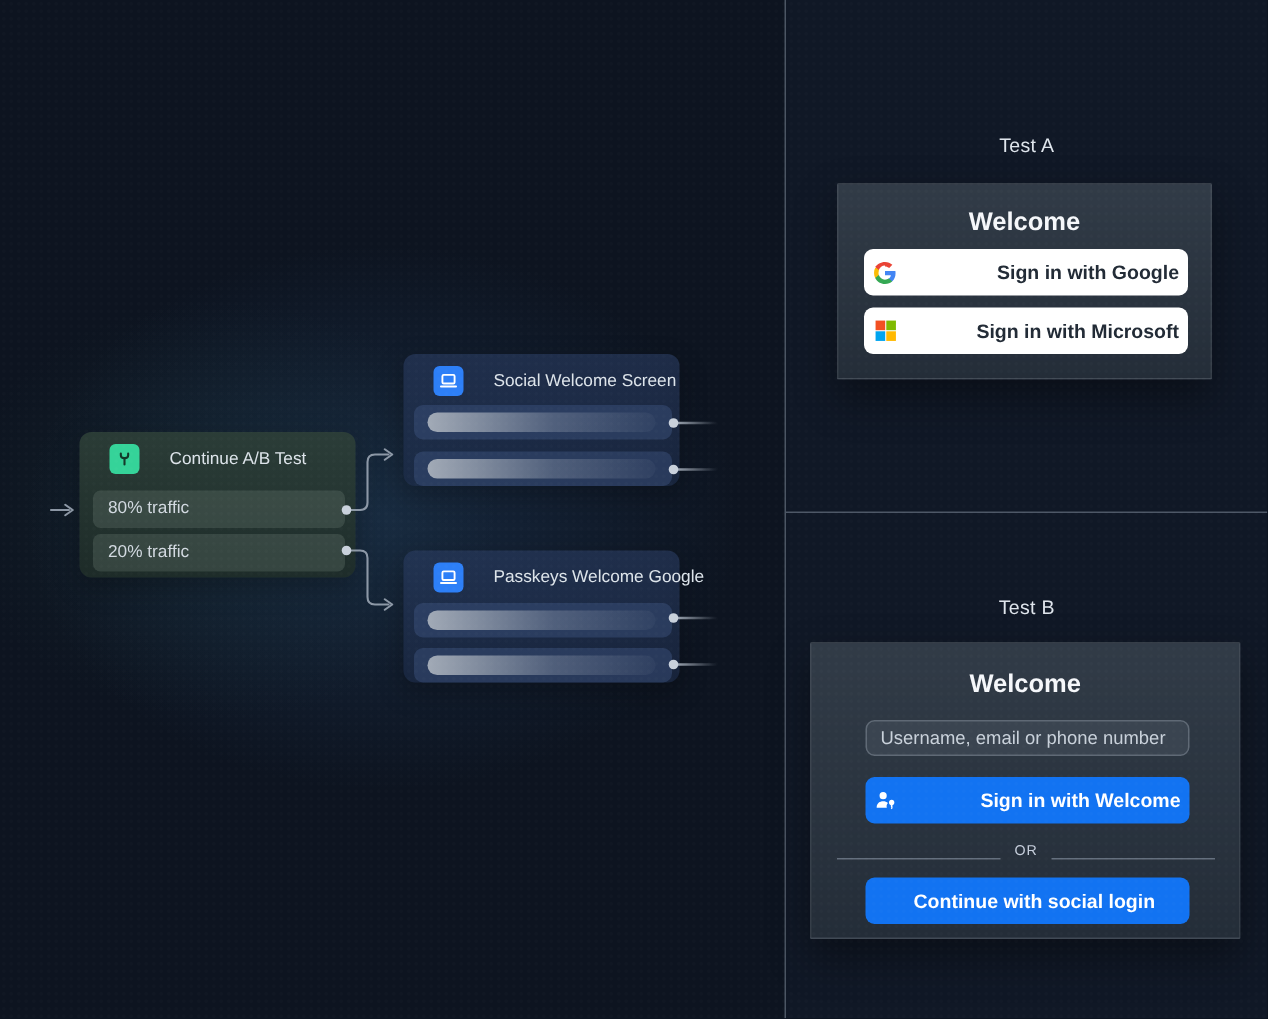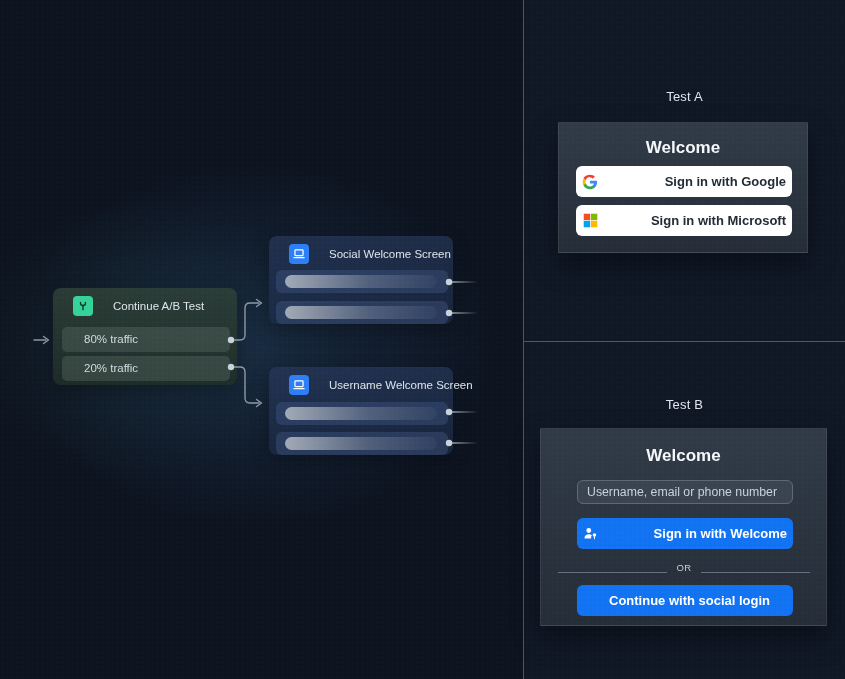--- a/index.html
+++ b/index.html
@@ -21,21 +21,21 @@
   .node-screen{background:linear-gradient(180deg, rgba(41,59,96,0.62), rgba(29,44,74,0.62));
     box-shadow:0 6px 18px rgba(0,0,0,0.25);}
   .node-social{left:269px;top:236px;width:184px;height:88px;}
   .node-passkeys{left:269px;top:367px;width:184px;height:88px;}
   .node-header{position:absolute;top:8px;left:8px;display:flex;align-items:center;gap:20px;margin-left:12px;}
   .node-icon{width:20px;height:20px;border-radius:4px;display:flex;align-items:center;justify-content:center;flex:0 0 auto;}
   .node-icon.green{background:#35d399;}
   .node-icon.blue{background:#2d7ff7;}
   .node-title{font-size:11.5px;color:#dde4ea;white-space:nowrap;}
   .node-row{position:absolute;border-radius:5px;font-size:11.5px;color:#d2d9e0;}
-  .ab-row{left:9px;width:168px;height:25px;line-height:25px;padding-left:22px;
+  .ab-row{left:9px;width:168px;height:25px;line-height:25px;padding-left:10px;
     background:rgba(96,116,106,0.35);}
   .ab-row.r1{top:39px;} .ab-row.r2{top:68px;}
   .screen-row{left:7px;width:172px;height:23px;border-radius:6px;background:rgba(62,84,128,0.45);}
   .screen-row.r1{top:34px;} .screen-row.r2{top:65px;}
   .node-passkeys .screen-row.r1{top:35px;}
   .pill{position:absolute;left:9px;top:5px;width:152px;height:13px;border-radius:7px;
     background:linear-gradient(90deg, rgba(168,176,187,0.95), rgba(128,140,160,0.45) 55%, rgba(105,120,145,0.10));}
   .connectors{position:absolute;left:0;top:0;pointer-events:none;}
 
   
@@ -117,21 +117,21 @@
     </div>
 
     <div class="node node-screen node-passkeys">
       <div class="node-header">
         <span class="node-icon blue">
           <svg width="14" height="14" viewBox="0 0 20 20" fill="none" stroke="#ffffff" stroke-width="1.8" stroke-linecap="round">
             <rect x="4.2" y="4.2" width="11.6" height="8.2" rx="1.2"></rect>
             <path d="M2.8 15.2 H17.2"></path>
           </svg>
         </span>
-        <span class="node-title">Username Welcome Screen</span>
+        <span class="node-title">Passkeys Welcome Google</span>
       </div>
       <div class="node-row screen-row r1">
           <span class="pill"></span>
         </div>
       <div class="node-row screen-row r2">
           <span class="pill"></span>
         </div>
     </div>
 
     <svg class="connectors" width="523" height="679" viewBox="0 0 523 679">

